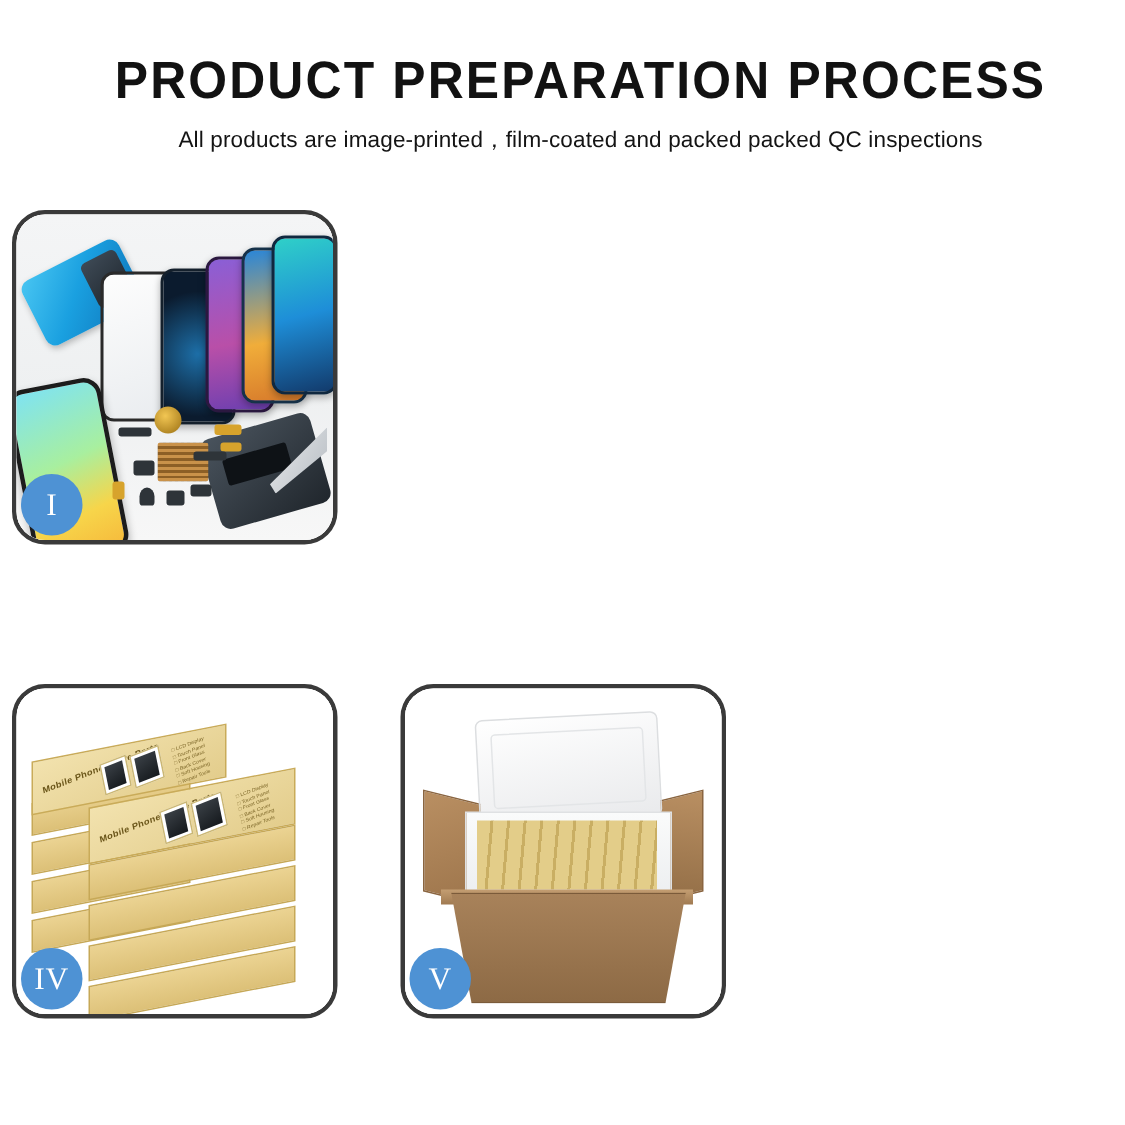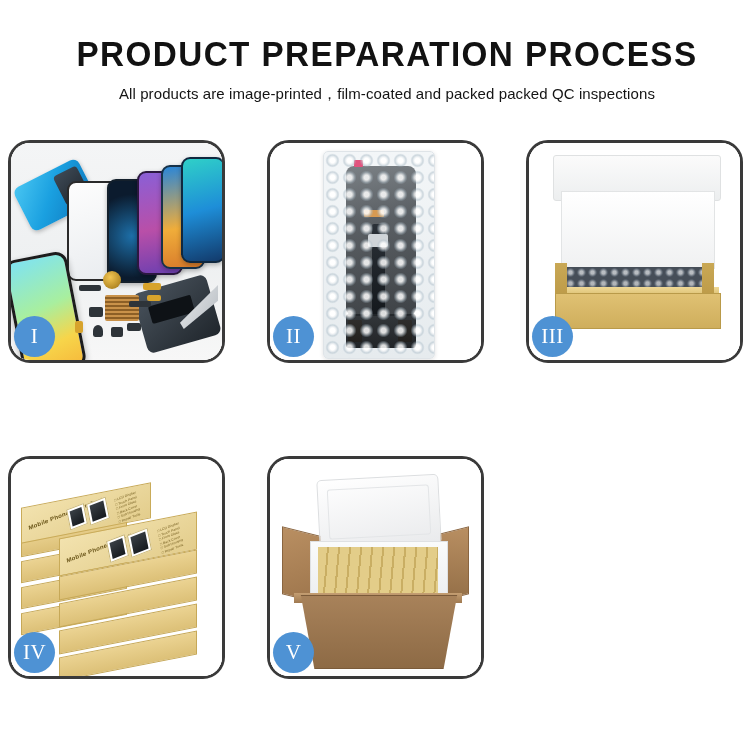--- a/index.html
+++ b/index.html
@@ -296,53 +296,21 @@
           <div class="gold" style="left:132px;top:140px;width:18px;height:7px;"></div>
           <div class="gold" style="left:136px;top:152px;width:14px;height:6px;"></div>
           <div class="gold" style="left:64px;top:178px;width:8px;height:12px;"></div>
           <div class="chip" style="left:118px;top:158px;width:22px;height:6px;"></div>
           <div class="tweez"></div>
         </div>
       </div>
       <div class="badge">I</div>
     </div>
 
-    <div class="card c1">
-      <div class="clip">
-        <div class="scene p2">
-          <div class="bubblebag">
-            <div class="lcddark"></div>
-            <div class="pinkdot"></div>
-            <div class="flex"></div>
-            <div class="conn"></div>
-            <div class="tapeo" style="left:40px;top:58px;width:20px;height:7px;"></div>
-            <div class="tapeo" style="left:24px;top:168px;width:14px;height:22px;"></div>
-            <div class="tapeo" style="right:22px;top:168px;width:14px;height:22px;"></div>
-            <div class="botstrip"></div>
-            <div class="bubbleoverlay"></div>
-          </div>
-        </div>
-      </div>
-      <div class="badge">II</div>
-    </div>
-
-    <div class="card c2">
-      <div class="clip">
-        <div class="scene p3">
-          <div class="b3lidback"></div>
-          <div class="b3foam"></div>
-          <div class="b3prod"></div>
-          <div class="b3rim"></div>
-          <div class="b3sidel"></div>
-          <div class="b3sider"></div>
-          <div class="b3front"></div>
-        </div>
-      </div>
-      <div class="badge">III</div>
-    </div>
+
 
     <div class="card c3">
       <div class="clip">
         <div class="scene p4">
           <div class="stack">
 
             <div class="sbox" style="left:4px;top:42px;width:104px;height:20px;transform:skewY(-11deg);"></div>
             <div class="sbox" style="left:4px;top:68px;width:104px;height:20px;transform:skewY(-11deg);"></div>
             <div class="sbox" style="left:4px;top:94px;width:104px;height:20px;transform:skewY(-11deg);"></div>
             <div class="sbox" style="left:4px;top:120px;width:104px;height:20px;transform:skewY(-11deg);"></div>

